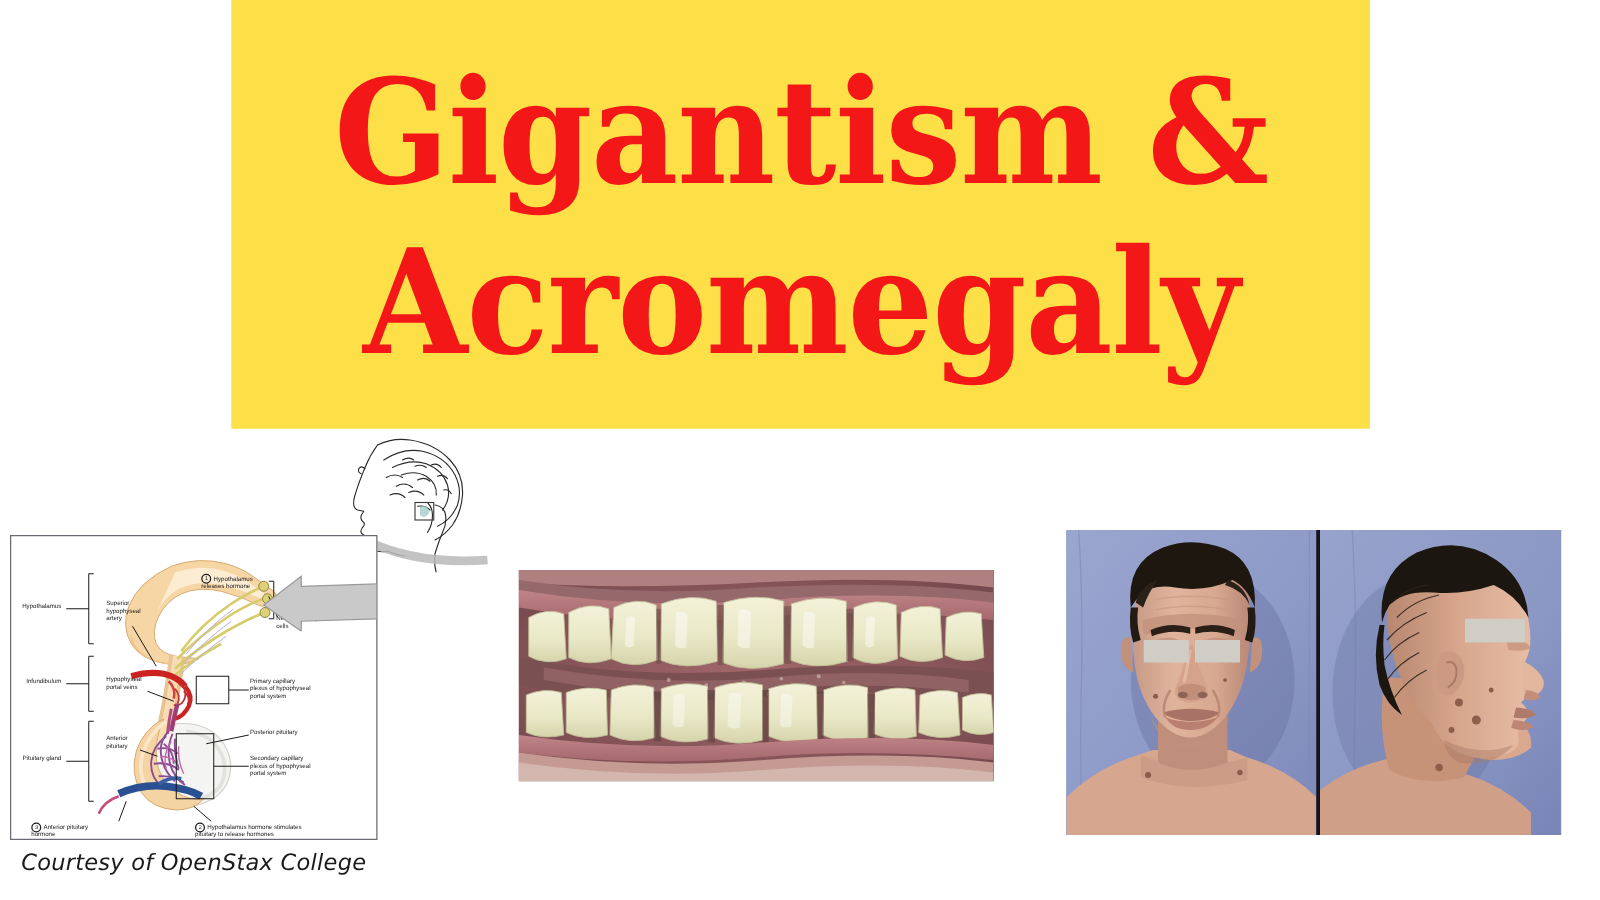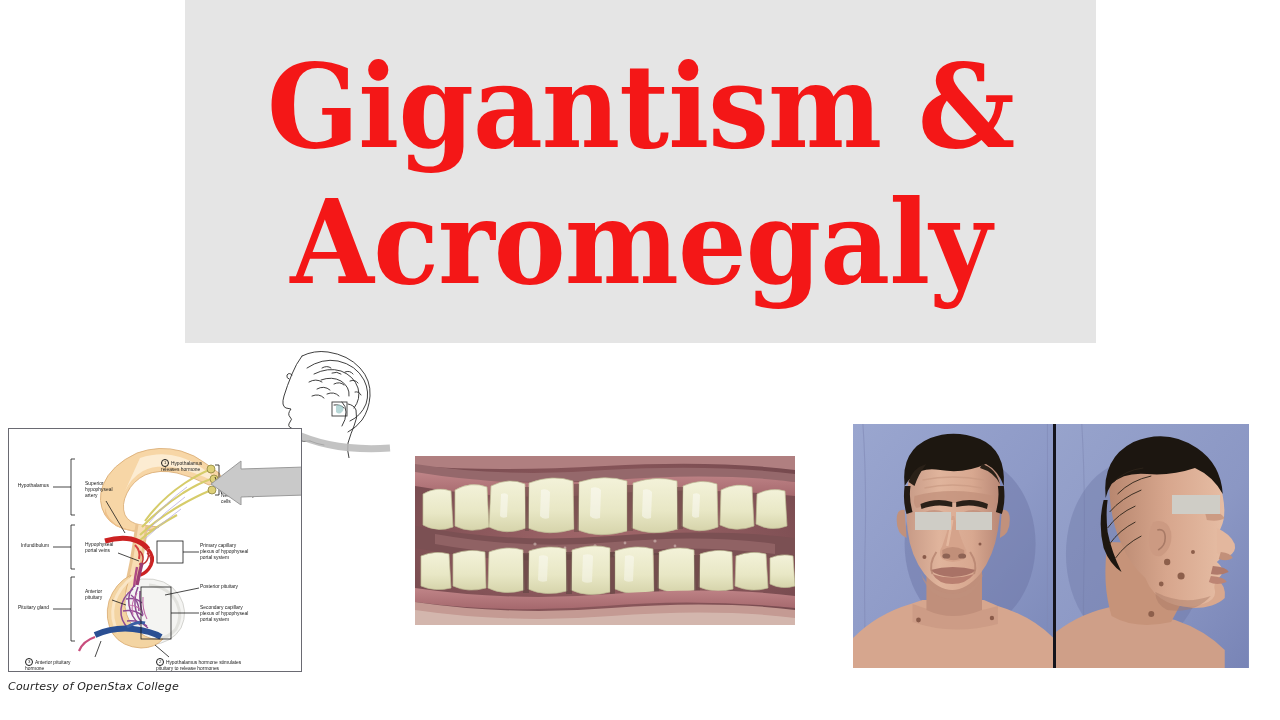--- a/index.html
+++ b/index.html
@@ -16,21 +16,21 @@
     background: #ffffff;
   }
 
   
   #title-banner {
     position: absolute;
     left: 185px;
     top: 0px;
     width: 911px;
     height: 343px;
-    background: #e5e5e5;
+    background: #fde047;
     display: flex;
     flex-direction: column;
     align-items: center;
     justify-content: center;
     box-sizing: border-box;
   }
   .title-line {
     color: #f41717;
     font-family: "DejaVu Serif", "Liberation Serif", serif;
     font-weight: bold;
@@ -69,23 +69,24 @@
     top: -2px;
     width: 130px;
     height: 110px;
     overflow: hidden;
   }
   #figure-caption {
     position: absolute;
     left: 8px;
     top: 330px;
     width: 294px;
+    text-align: center;
     font-family: "DejaVu Sans", sans-serif;
     font-style: italic;
-    font-size: 11px;
+    font-size: 18px;
     color: #1b1b1b;
     letter-spacing: 0.2px;
   }
 
   .diag-label {
     position: absolute;
     font-family: "Liberation Sans", sans-serif;
     font-size: 4.9px;
     line-height: 1.22;
     color: #1a1a1a;

